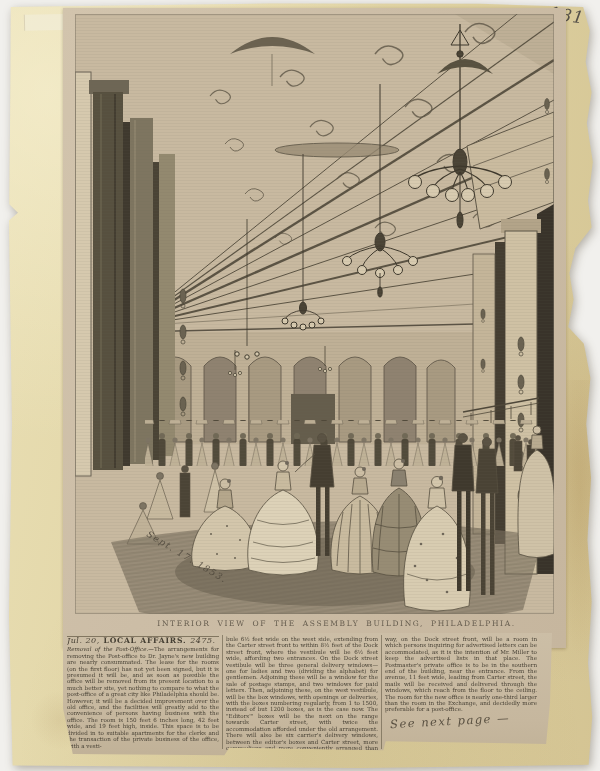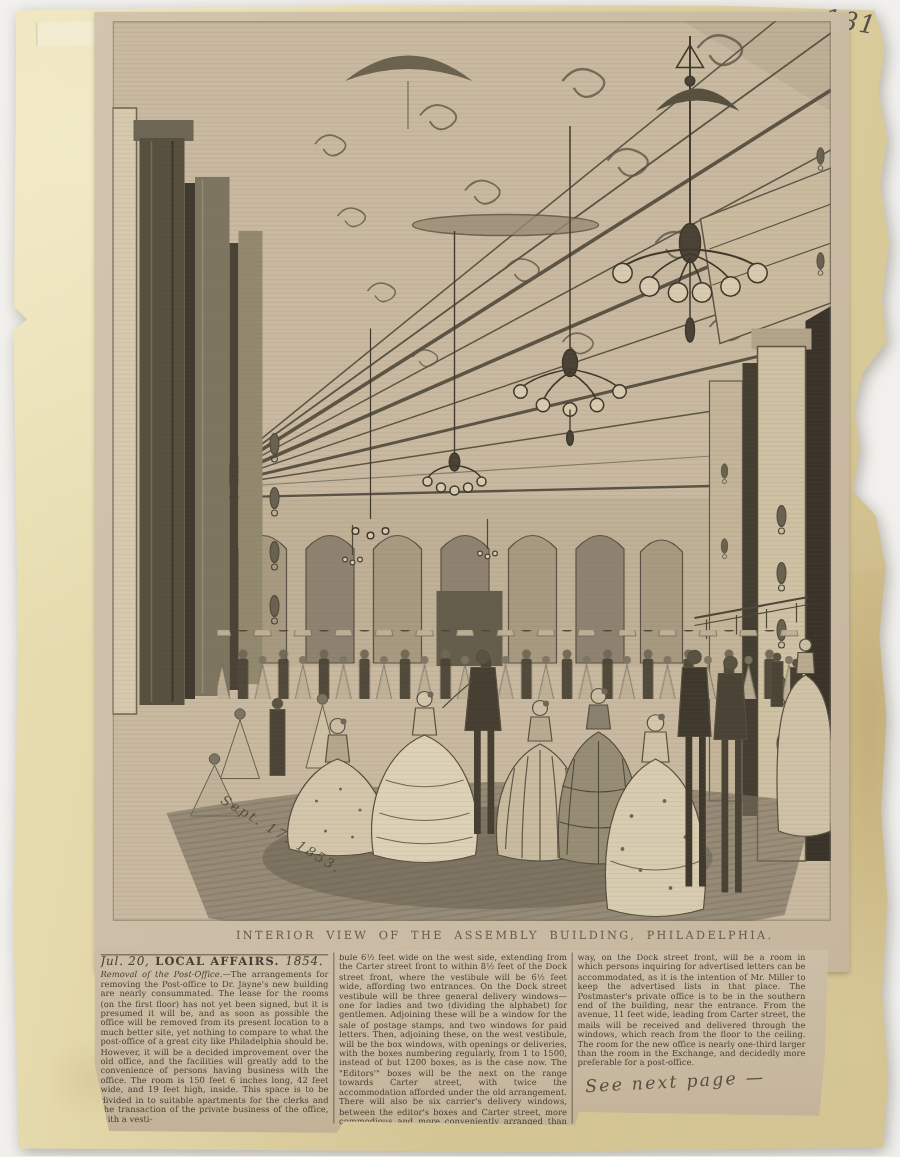--- a/index.html
+++ b/index.html
@@ -357,21 +357,21 @@
 
         <div class="caption">INTERIOR VIEW OF THE ASSEMBLY BUILDING, PHILADELPHIA.</div>
         <div class="hand-date">Sept. 17. 1853.</div>
       </div>
 
       <div class="article-clip">
         <div class="col col1">
           <div class="art-head">
             <span class="hand-inline">Jul. 20,</span>
             <span class="art-title">LOCAL AFFAIRS.</span>
-            <span class="hand-inline">1854.</span>
+            <span class="hand-inline">2475.</span>
           </div>
           <p><span class="lead">Removal of the Post-Office.—</span><span>The arrangements for removing the Post-office to Dr. Jayne's new building are nearly consummated. The lease for the rooms (on the first floor) has not yet been signed, but it is presumed it will be, and as soon as possible the office will be removed from its present location to a much better site, yet nothing to compare to what the post-office of a great city like Philadelphia should be. However, it will be a decided improvement over the old office, and the facilities will greatly add to the convenience of persons having business with the office. The room is 150 feet 6 inches long, 42 feet wide, and 19 feet high, inside. This space is to be divided in to suitable apartments for the clerks and the transaction of the private business of the office, with a vesti-</span></p>
         </div>
         <div class="colrule r1"></div>
         <div class="col col2">
           <p>bule 6½ feet wide on the west side, extending from the Carter street front to within 8½ feet of the Dock street front, where the vestibule will be 6½ feet wide, affording two entrances. On the Dock street vestibule will be three general delivery windows—one for ladies and two (dividing the alphabet) for gentlemen. Adjoining these will be a window for the sale of postage stamps, and two windows for paid letters. Then, adjoining these, on the west vestibule, will be the box windows, with openings or deliveries, with the boxes numbering regularly, from 1 to 1500, instead of but 1200 boxes, as is the case now. The "Editors'" boxes will be the next on the range towards Carter street, with twice the accommodation afforded under the old arrangement. There will also be six carrier's delivery windows, between the editor's boxes and Carter street, more commodious and more conveniently arranged than at present. Under the stair-</p>
         </div>
         <div class="colrule r2"></div>
         <div class="col col3">
           <p>way, on the Dock street front, will be a room in which persons inquiring for advertised letters can be accommodated, as it is the intention of Mr. Miller to keep the advertised lists in that place. The Postmaster's private office is to be in the southern end of the building, near the entrance. From the avenue, 11 feet wide, leading from Carter street, the mails will be received and delivered through the windows, which reach from the floor to the ceiling. The room for the new office is nearly one-third larger than the room in the Exchange, and decidedly more preferable for a post-office.</p>

